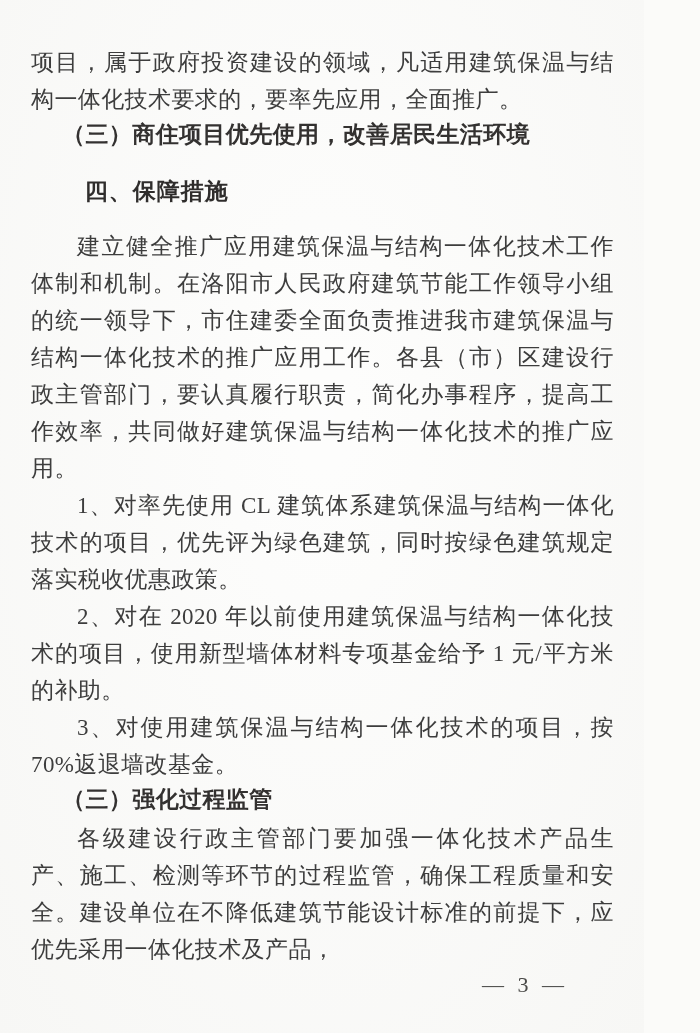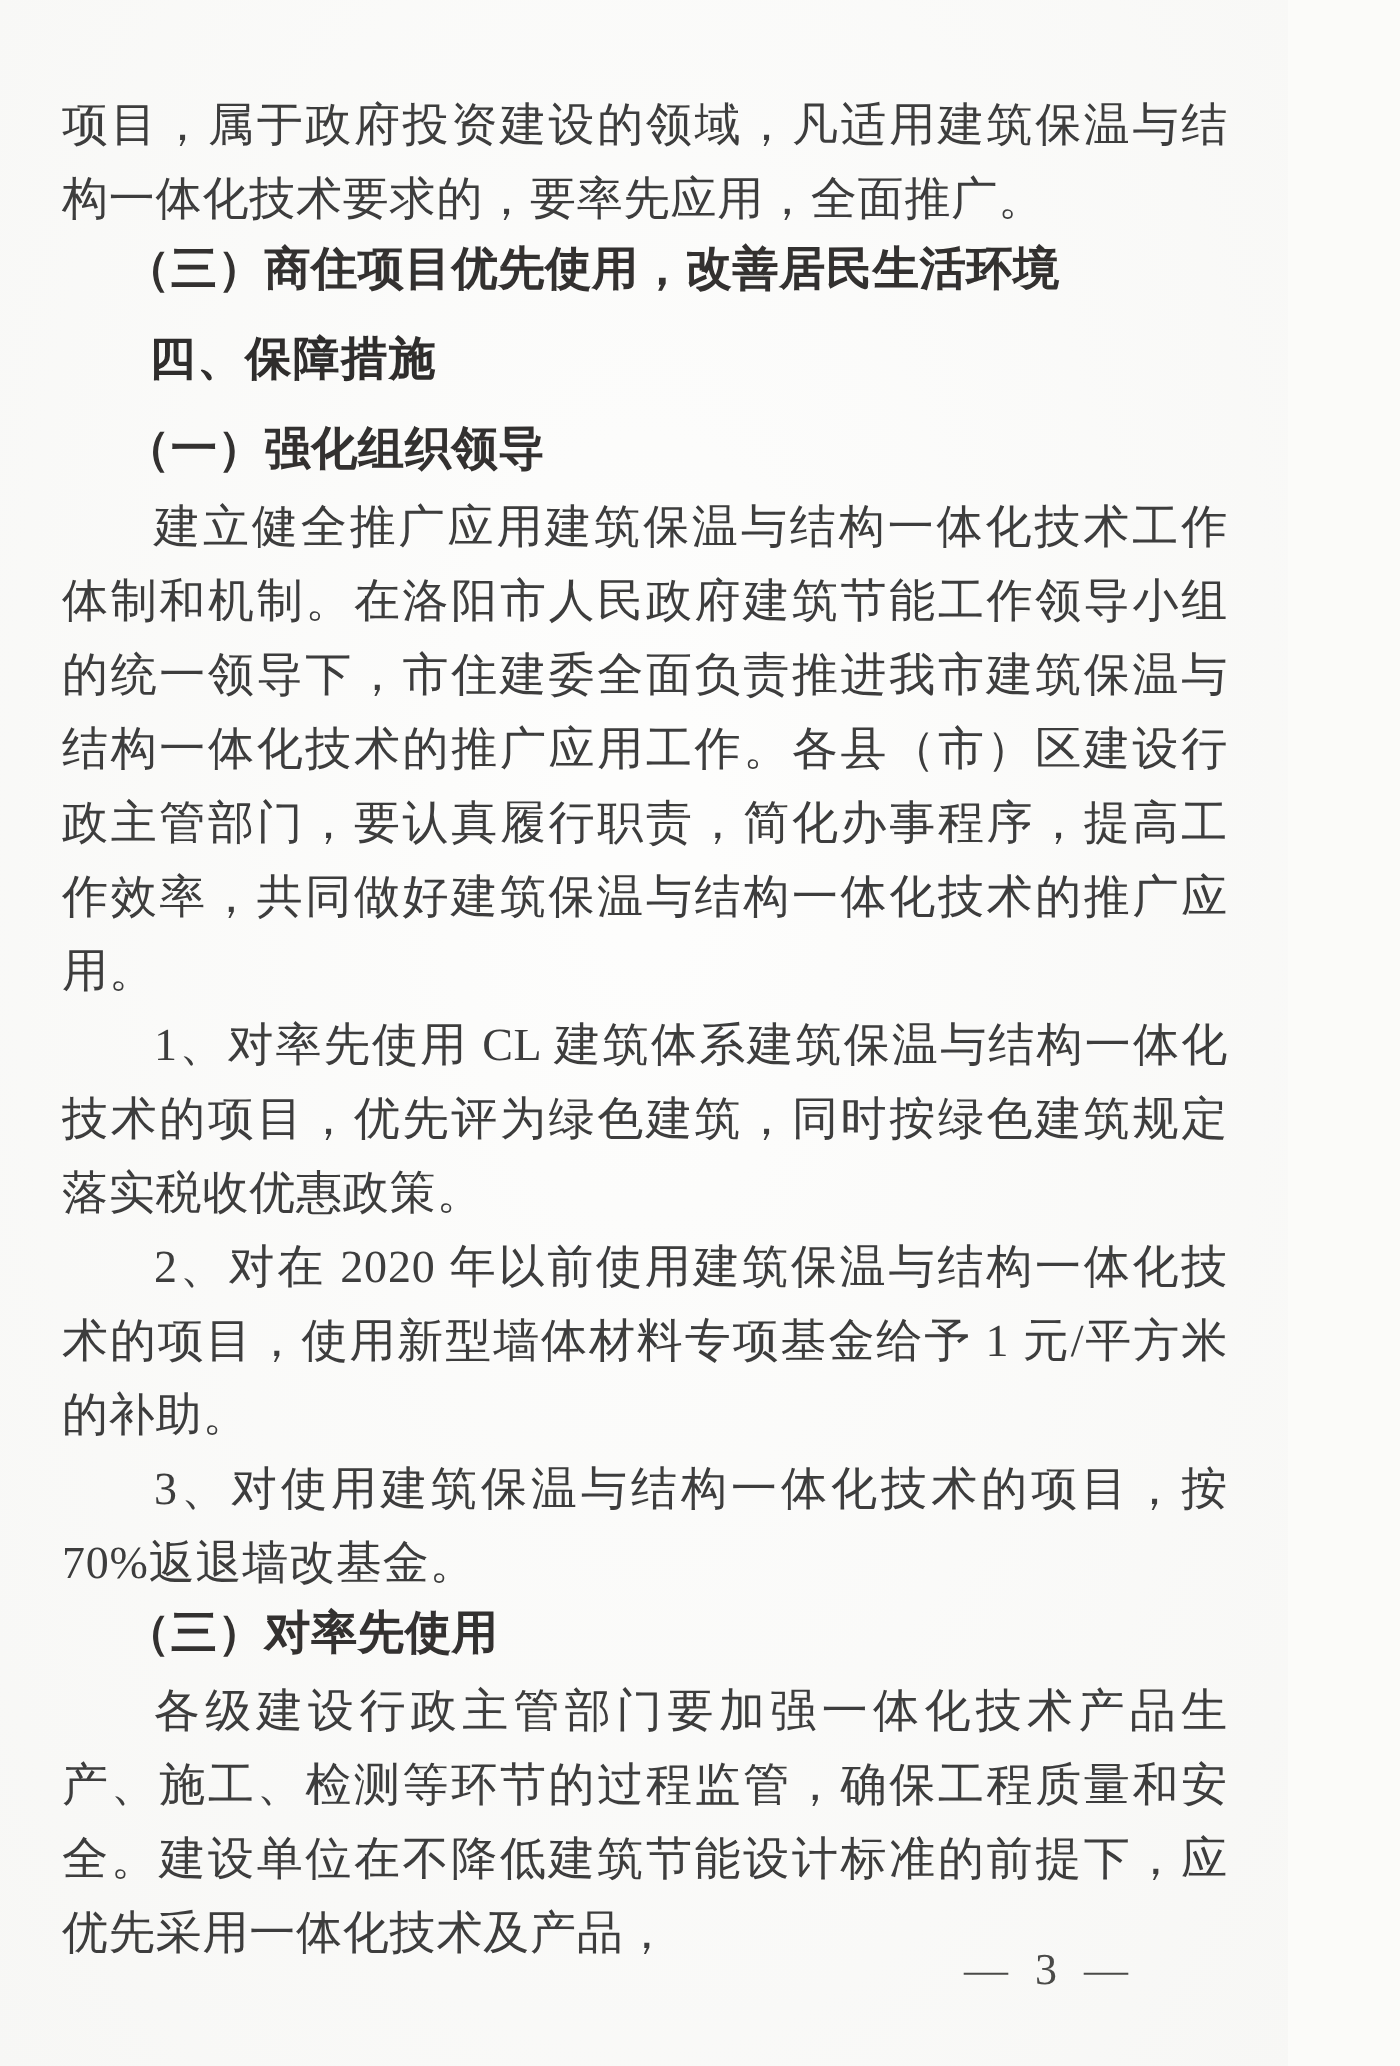--- a/index.html
+++ b/index.html
@@ -40,47 +40,46 @@
     text-indent: 0;
   }
   .heading-sub {
     margin: 0;
     text-indent: 1.35em;
     font-weight: bold;
     color: #333130;
     font-family: Liberation Mono, monospace;
   }
   .heading-major {
-    margin: 8px;
+    margin: 18px;
     text-indent: 1.55em;
     font-weight: bold;
     color: #2f2d2c;
-    font-family: Liberation Mono, monospace;
+    font-family: Liberation Serif, serif;
     letter-spacing: 1px;
   }
   .footer {
     position: absolute;
     right: 76px;
     top: 972px;
     font-size: 22px;
     color: #4a4a48;
     letter-spacing: 4px;
     font-family: "Liberation Serif", "DejaVu Serif", serif;
   }
 </style>
 </head>
 <body>
 
 <div class="page">
   <div class="doc">
     <p class="para no-indent">项目，属于政府投资建设的领域，凡适用建筑保温与结构一体化技术要求的，要率先应用，全面推广。</p>
     <p class="heading-sub">（三）商住项目优先使用，改善居民生活环境</p>
     <p class="heading-major">四、保障措施</p>
-    <p class="heading-sub">（一）强化组织领导</p>
     <p class="para">建立健全推广应用建筑保温与结构一体化技术工作体制和机制。在洛阳市人民政府建筑节能工作领导小组的统一领导下，市住建委全面负责推进我市建筑保温与结构一体化技术的推广应用工作。各县（市）区建设行政主管部门，要认真履行职责，简化办事程序，提高工作效率，共同做好建筑保温与结构一体化技术的推广应用。</p>
     <p class="para">1、对率先使用 CL 建筑体系建筑保温与结构一体化技术的项目，优先评为绿色建筑，同时按绿色建筑规定落实税收优惠政策。</p>
     <p class="para">2、对在 2020 年以前使用建筑保温与结构一体化技术的项目，使用新型墙体材料专项基金给予 1 元/平方米的补助。</p>
     <p class="para">3、对使用建筑保温与结构一体化技术的项目，按 70%返退墙改基金。</p>
-    <p class="heading-sub">（三）对率先使用</p>
+    <p class="heading-sub">（三）强化过程监管</p>
     <p class="para">各级建设行政主管部门要加强一体化技术产品生产、施工、检测等环节的过程监管，确保工程质量和安全。建设单位在不降低建筑节能设计标准的前提下，应优先采用一体化技术及产品，</p>
   </div>
   <div class="footer">— 3 —</div>
 </div>
 
 </body></html>

